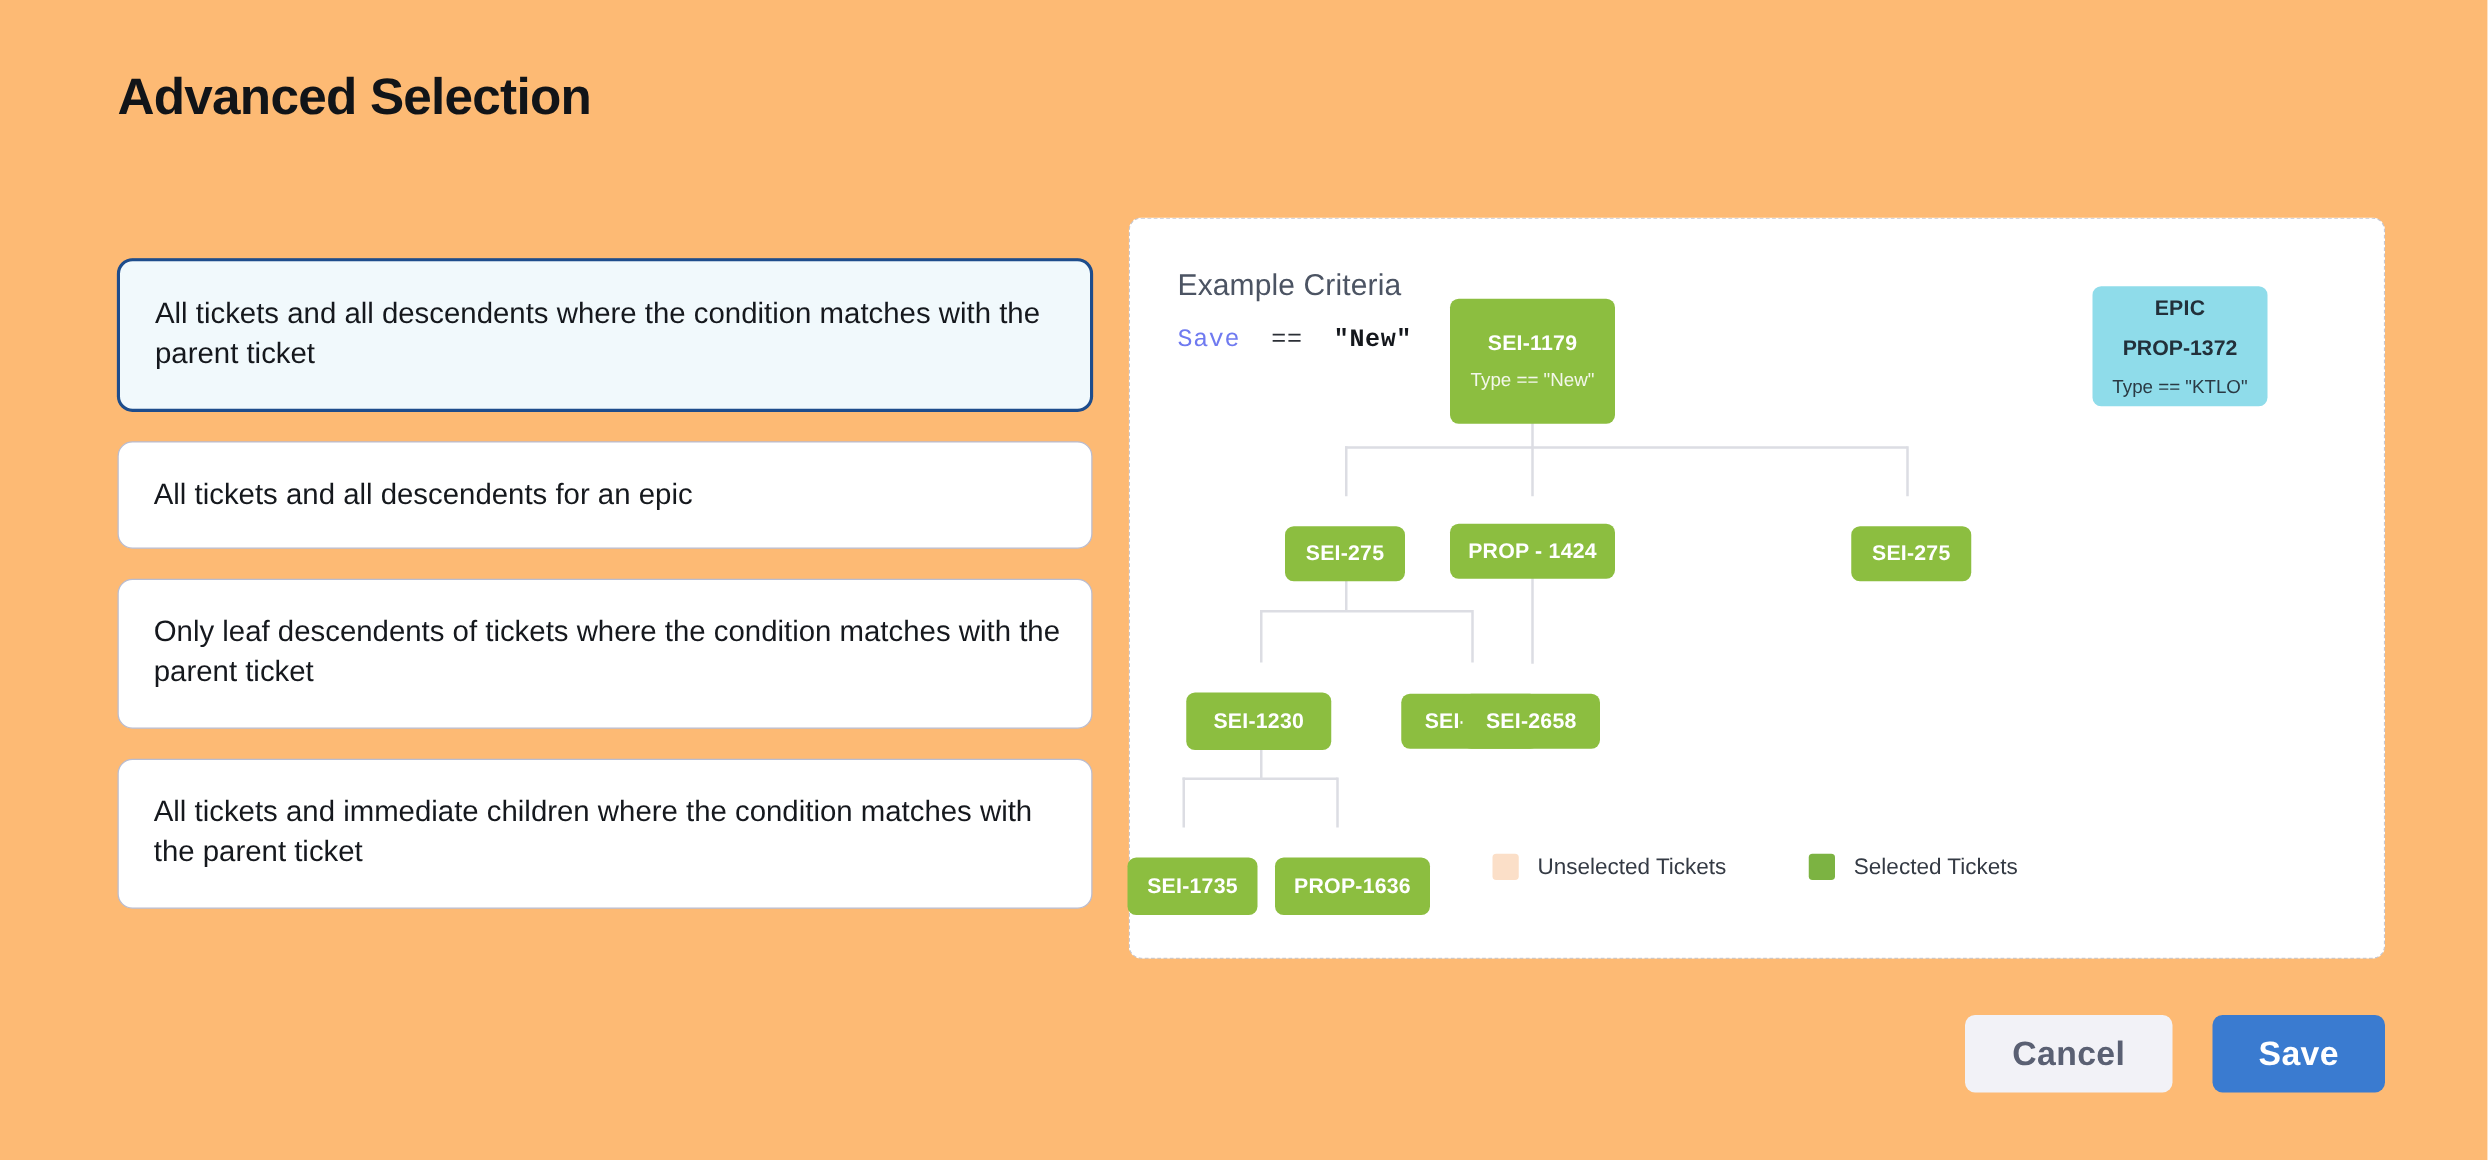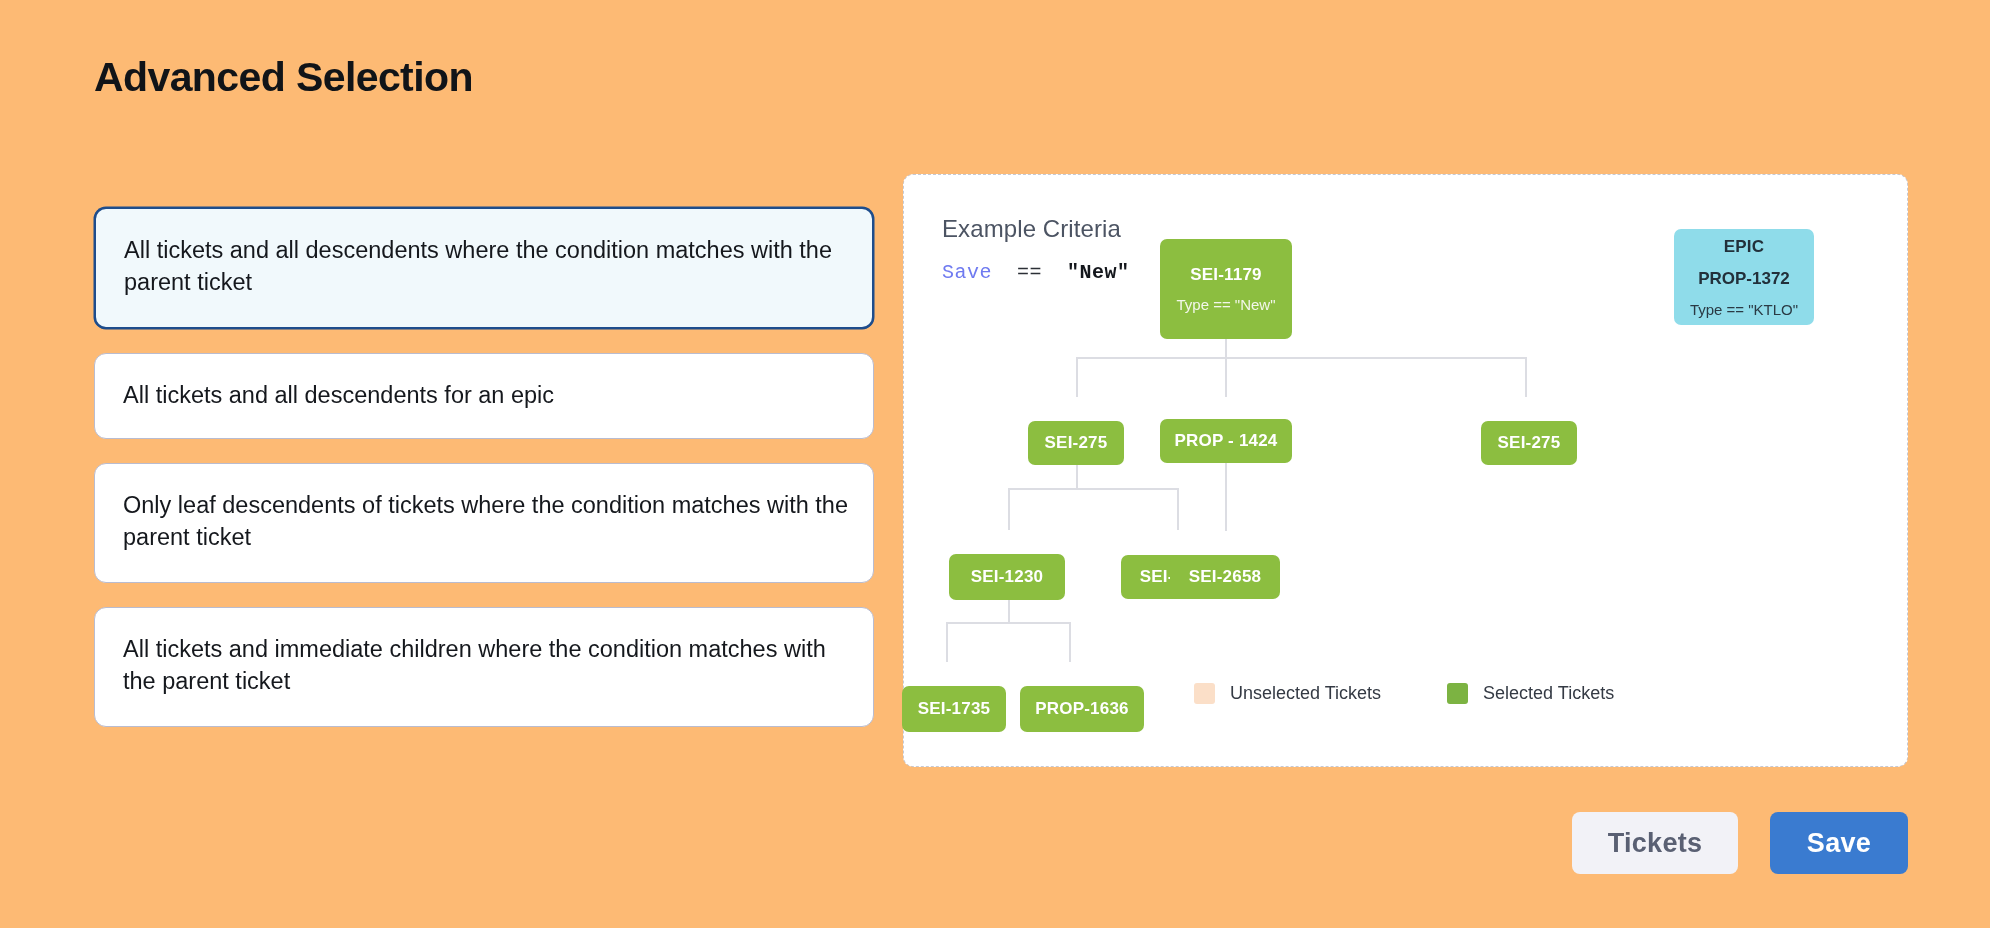--- a/index.html
+++ b/index.html
@@ -284,17 +284,17 @@
       </div>
       <div class="legend-item">
         <span class="legend-swatch selected"></span>
         <span class="legend-label">Selected Tickets</span>
       </div>
     </div>
 
   </div>
 
   <div id="footer">
-    <button class="btn" id="btn-cancel">Tickets</button>
+    <button class="btn" id="btn-cancel">Cancel</button>
     <button class="btn" id="btn-save">Save</button>
   </div>
 
 </div>
 
 </body></html>

